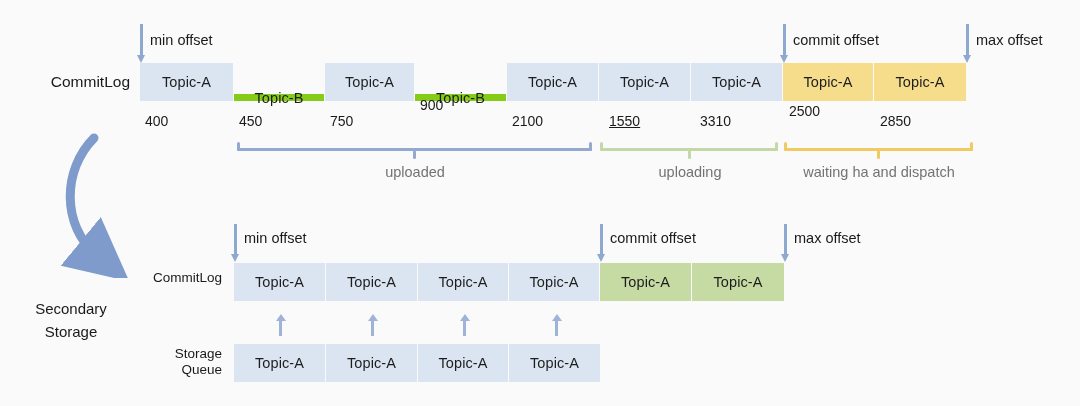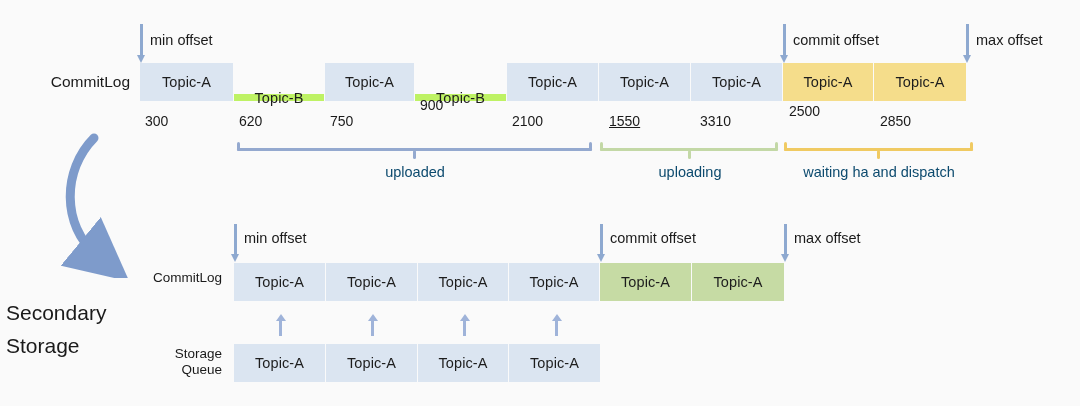--- a/index.html
+++ b/index.html
@@ -28,21 +28,21 @@
   .cell{
     box-sizing:border-box;
     display:flex;align-items:center;justify-content:center;
     font-size:14.5px;
     color:#1d1d1d;
     border-right:1.5px solid #fafafa;
     letter-spacing:.1px;
   }
   .cell:last-child{border-right:none;}
   .c-blue{background:#dbe5f1;}
-  .c-gray{background:#bef264;margin-top:31px;}
+  .c-gray{background:#84cc16;margin-top:31px;}
   .c-yellow{background:#f5dd8b;}
   .c-green{background:#c6dba4;}
 
   
   .offsets{position:absolute;}
   .offnum{
     position:absolute;
     font-size:14px;
     color:#1a1a1a;
   }
@@ -89,31 +89,32 @@
   }
   .bracket .tickL,.bracket .tickR{
     position:absolute;top:0;width:3px;height:9px;border-radius:2px;
   }
   .bracket .tickL{left:0;}
   .bracket .stem{
     position:absolute;top:8px;width:3px;height:9px;border-radius:2px;
   }
   .bracket .blabel{
     position:absolute;top:22px;
-    font-size:14.5px;white-space:nowrap;color:#0c4a6e;
+    font-size:14.5px;white-space:nowrap;color:#737373;
     transform:translateX(-50%);
   }
   .bk-blue .bar,.bk-blue .tickL,.bk-blue .tickR,.bk-blue .stem{background:#94a9cf;}
   .bk-green .bar,.bk-green .tickL,.bk-green .tickR,.bk-green .stem{background:#c3d8a6;}
   .bk-yellow .bar,.bk-yellow .tickL,.bk-yellow .tickR,.bk-yellow .stem{background:#f0ca62;}
 
   
   .sectitle{
     position:absolute;
-    font-size:21px;
+    text-align:center;
+    font-size:15px;
     line-height:1.55;
     white-space:pre-line;
     color:#1a1a1a;
   }
 
   
   .watermark{
     position:absolute;
     display:flex;align-items:center;gap:6px;
     opacity:.92;
@@ -156,22 +157,22 @@
     <div class="cell c-blue" style="width:90px;">Topic-A</div>
     <div class="cell c-gray" style="width:92px;">Topic-B</div>
     <div class="cell c-blue" style="width:92px;">Topic-A</div>
     <div class="cell c-blue" style="width:92px;">Topic-A</div>
     <div class="cell c-blue" style="width:92px;">Topic-A</div>
     <div class="cell c-yellow" style="width:91px;">Topic-A</div>
     <div class="cell c-yellow" style="width:92px;">Topic-A</div>
   </div>
 
   <div class="offsets" style="left:0;top:0;">
-    <div class="offnum" style="left:145px;top:113px;">300</div>
-    <div class="offnum" style="left:239px;top:113px;">620</div>
+    <div class="offnum" style="left:145px;top:113px;">400</div>
+    <div class="offnum" style="left:239px;top:113px;">450</div>
     <div class="offnum" style="left:330px;top:113px;text-align:right;">750</div>
     <div class="offnum" style="left:420px;top:97px;">900</div>
     <div class="offnum" style="left:512px;top:113px;">2100</div>
     <div class="offnum" style="left:609px;top:113px;text-decoration:underline;">1550</div>
     <div class="offnum" style="left:700px;top:113px;">3310</div>
     <div class="offnum" style="left:789px;top:103px;">2500</div>
     <div class="offnum" style="left:880px;top:113px;">2850</div>
   </div>
 
   <div class="bracket bk-blue" style="left:237px;top:142px;width:355px;">

